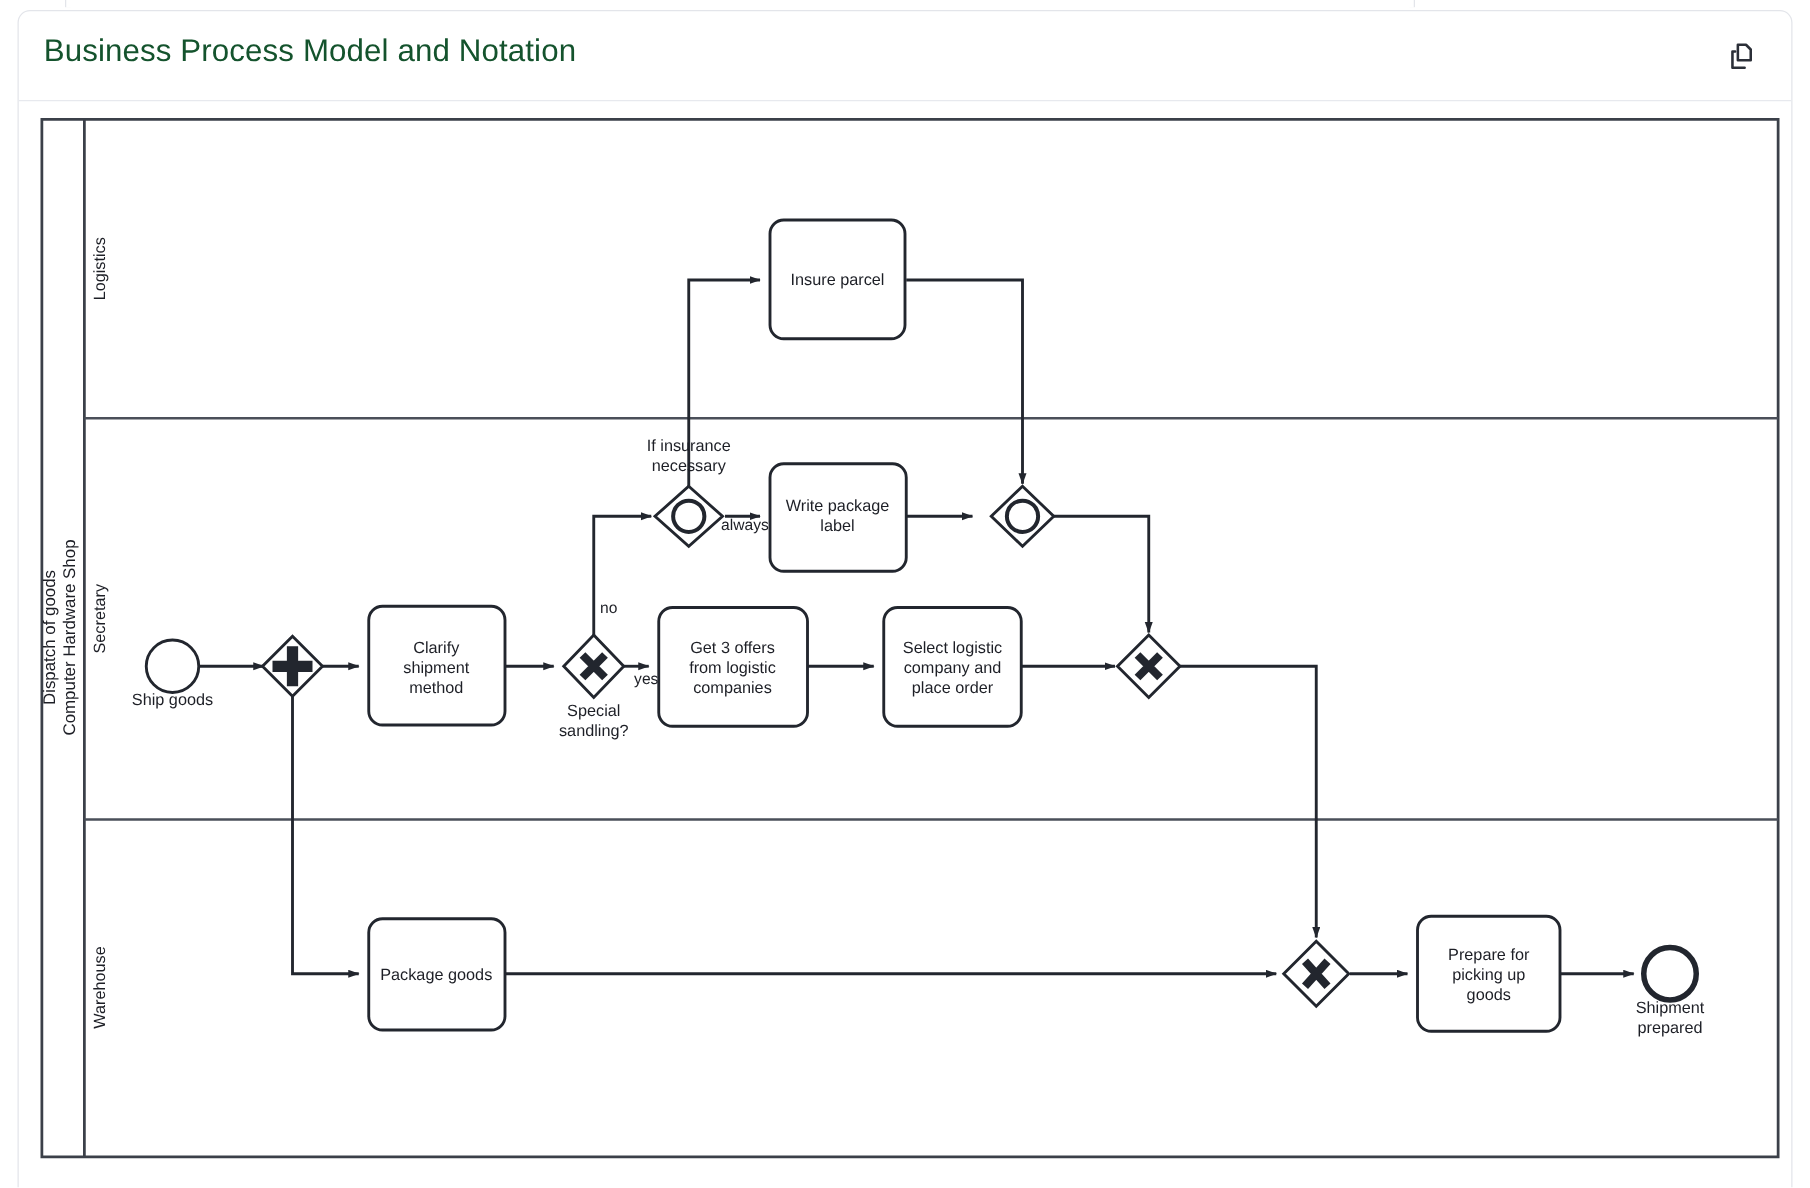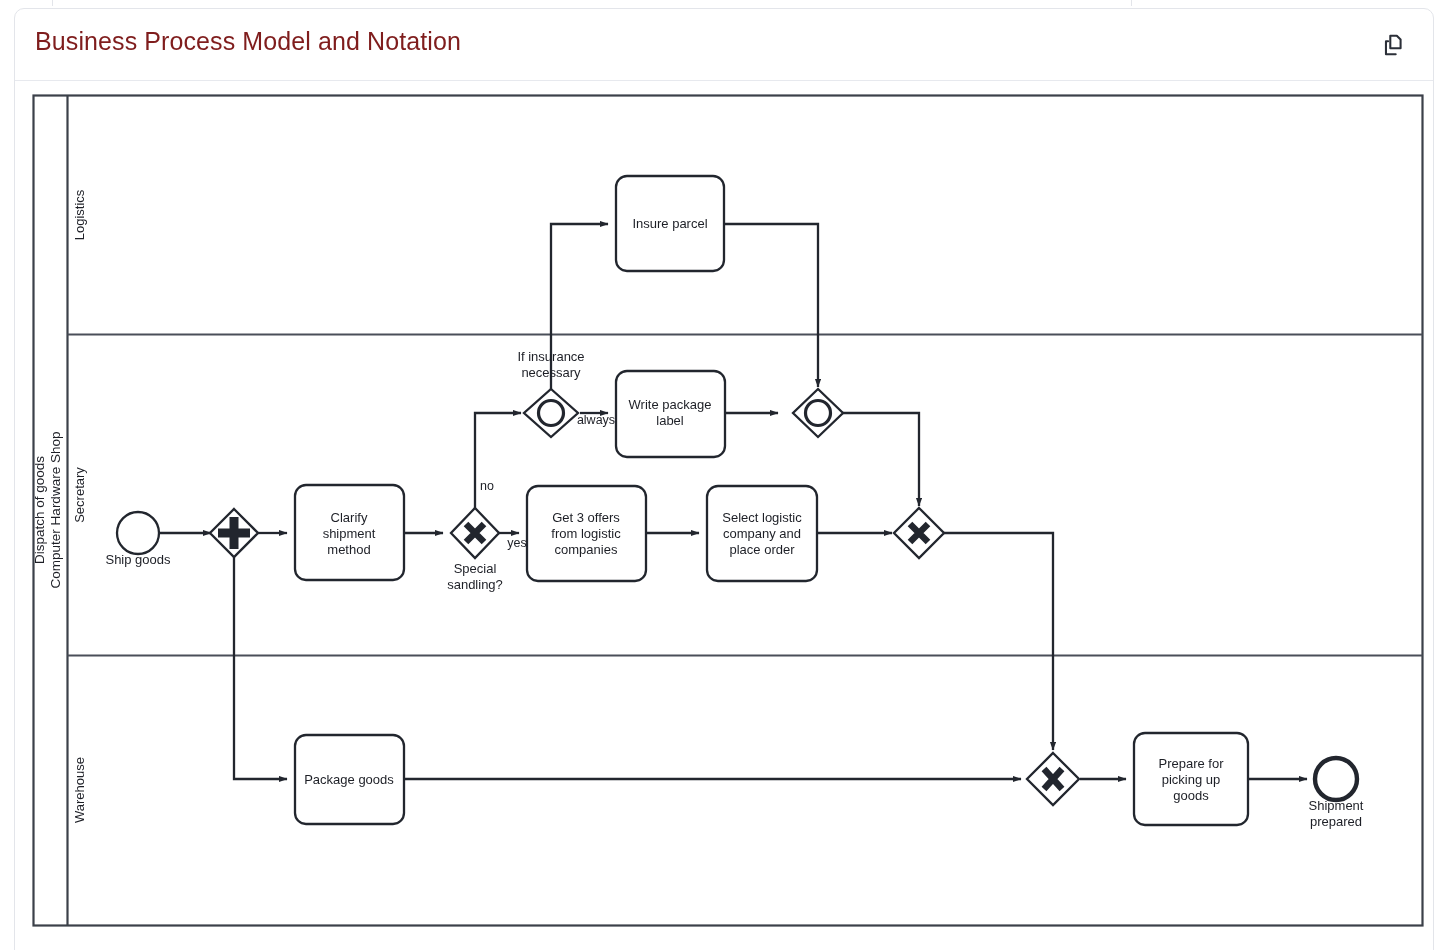--- a/index.html
+++ b/index.html
@@ -46,21 +46,21 @@
     width: 1420px;
     height: 72px;
     border-bottom: 1px solid #e7e9ee;
     box-sizing: border-box;
   }
   .card-title {
     position: absolute;
     left: 20px;
     top: 18px;
     font-size: 25px;
-    color: #7f1d1d;
+    color: #14532d;
     letter-spacing: 0.1px;
     white-space: nowrap;
   }
   .copy-btn {
     position: absolute;
     right: 22px;
     top: 18px;
     width: 36px;
     height: 36px;
     display: flex;

